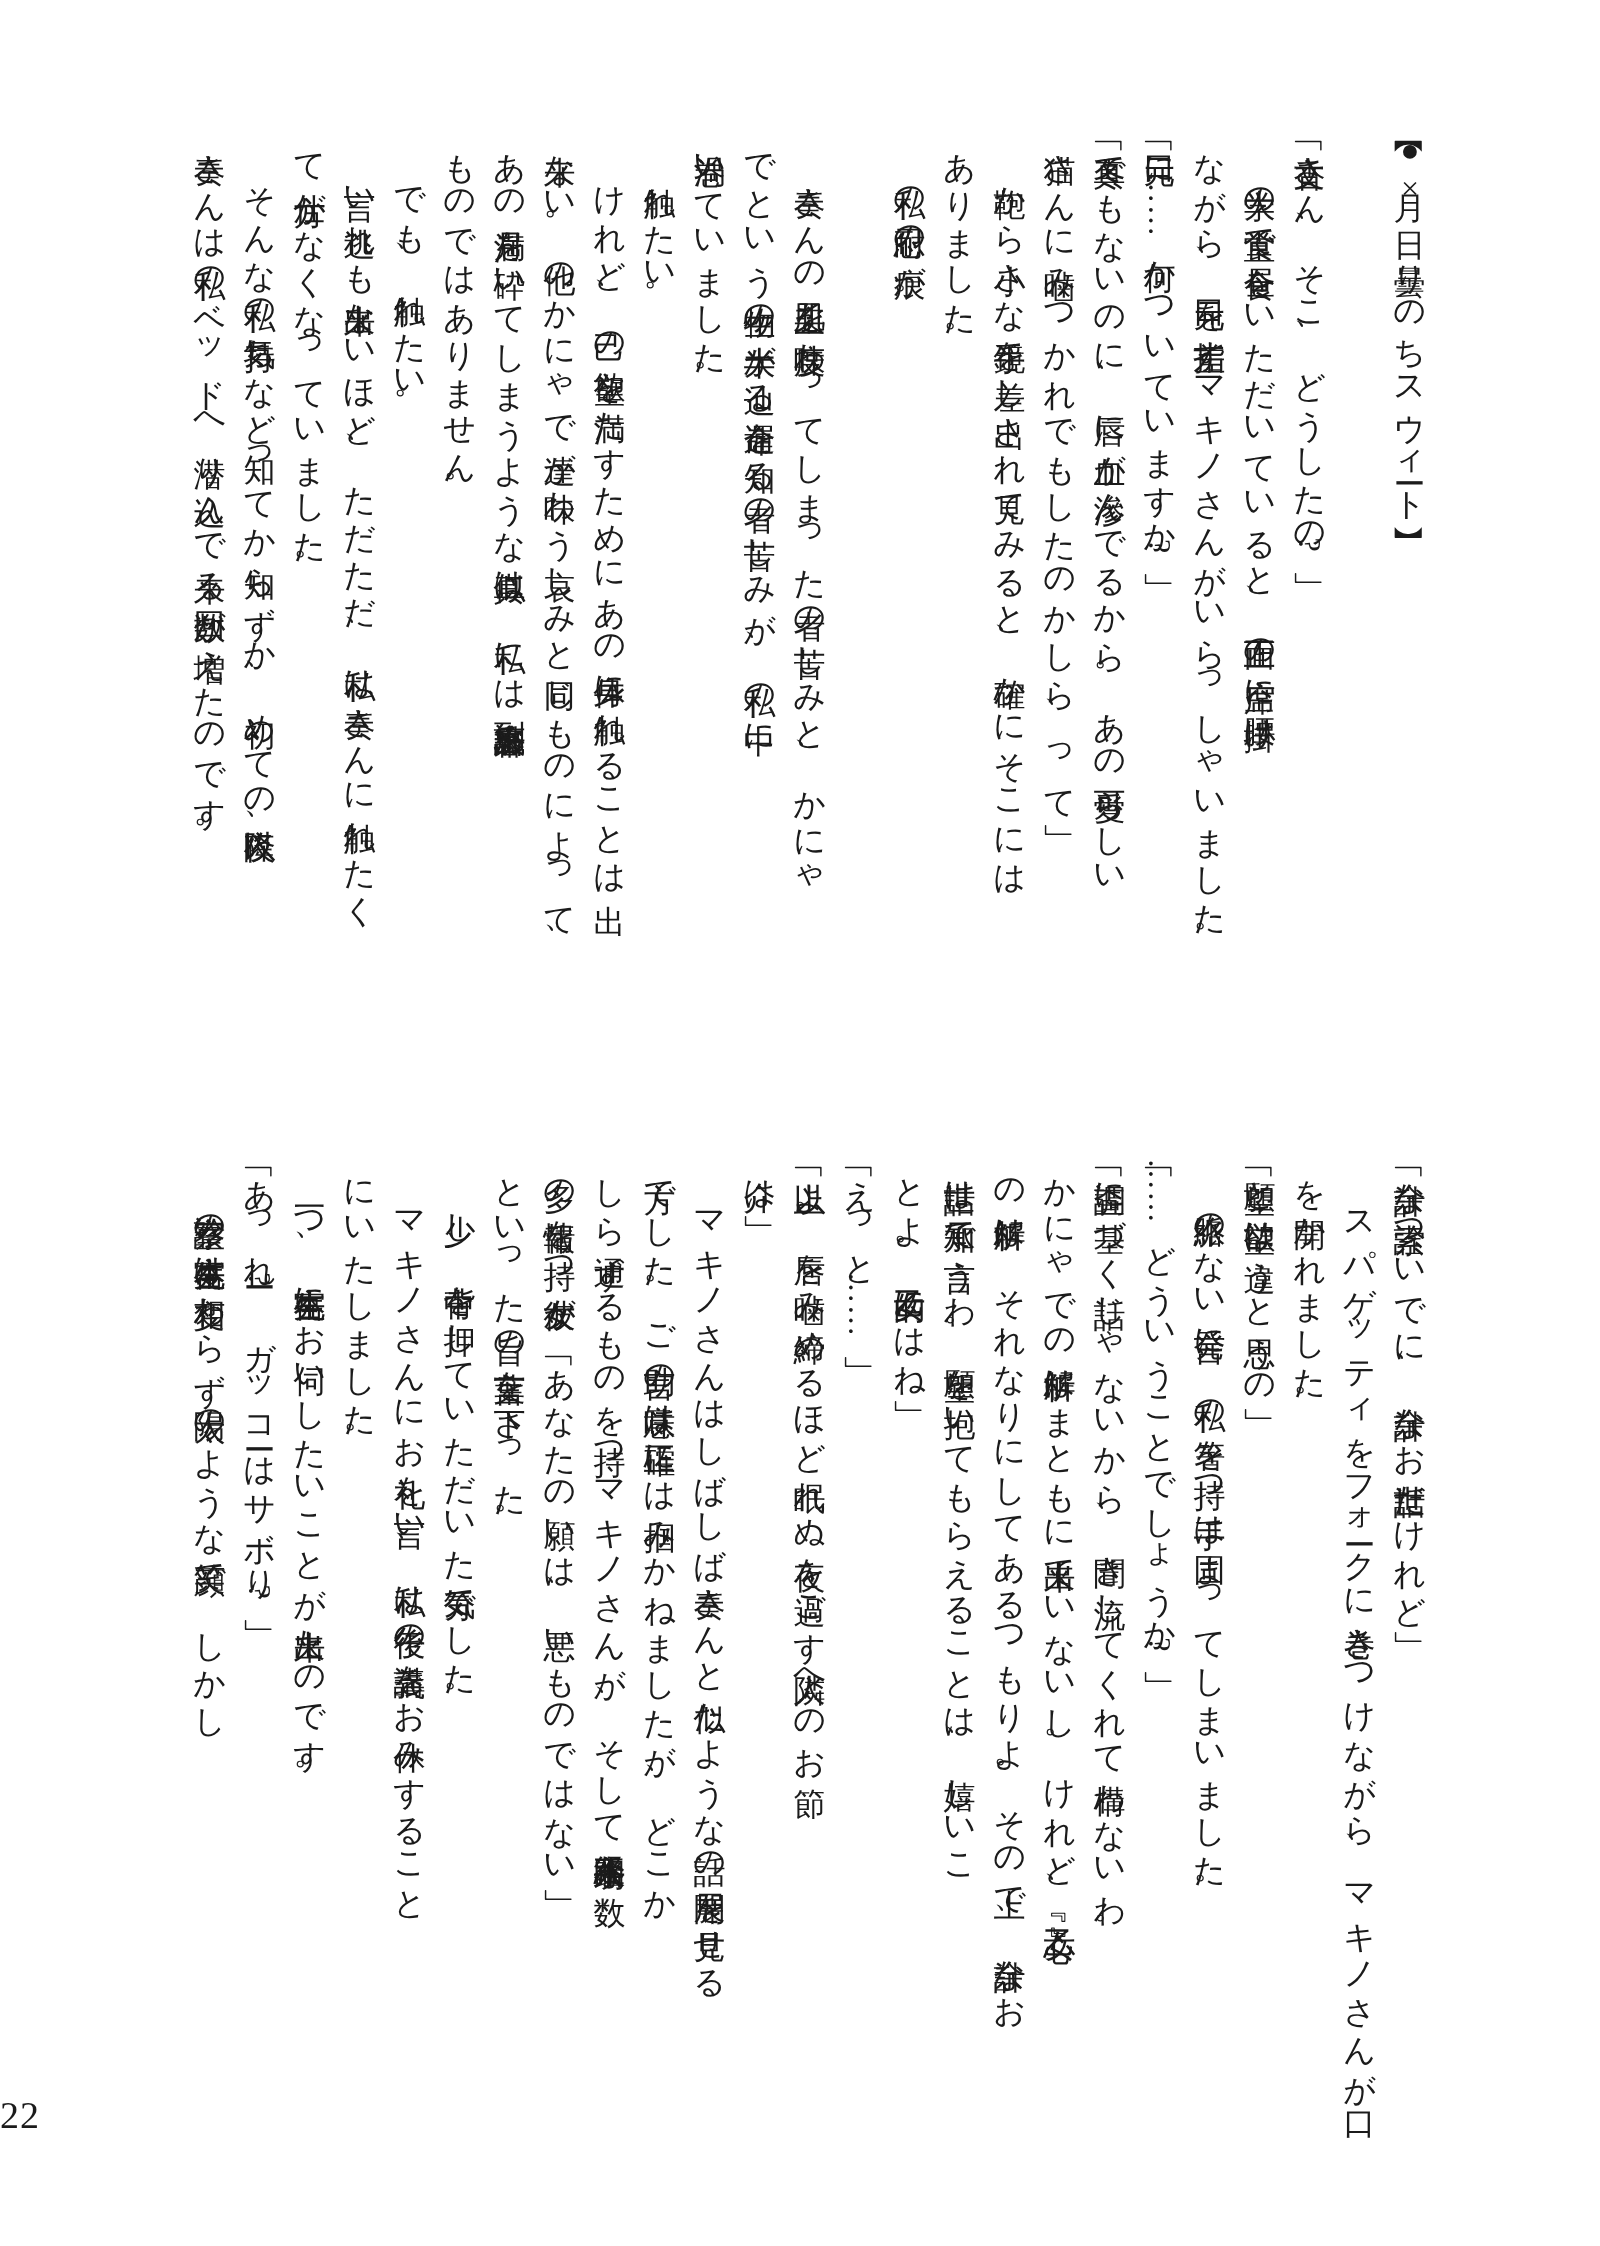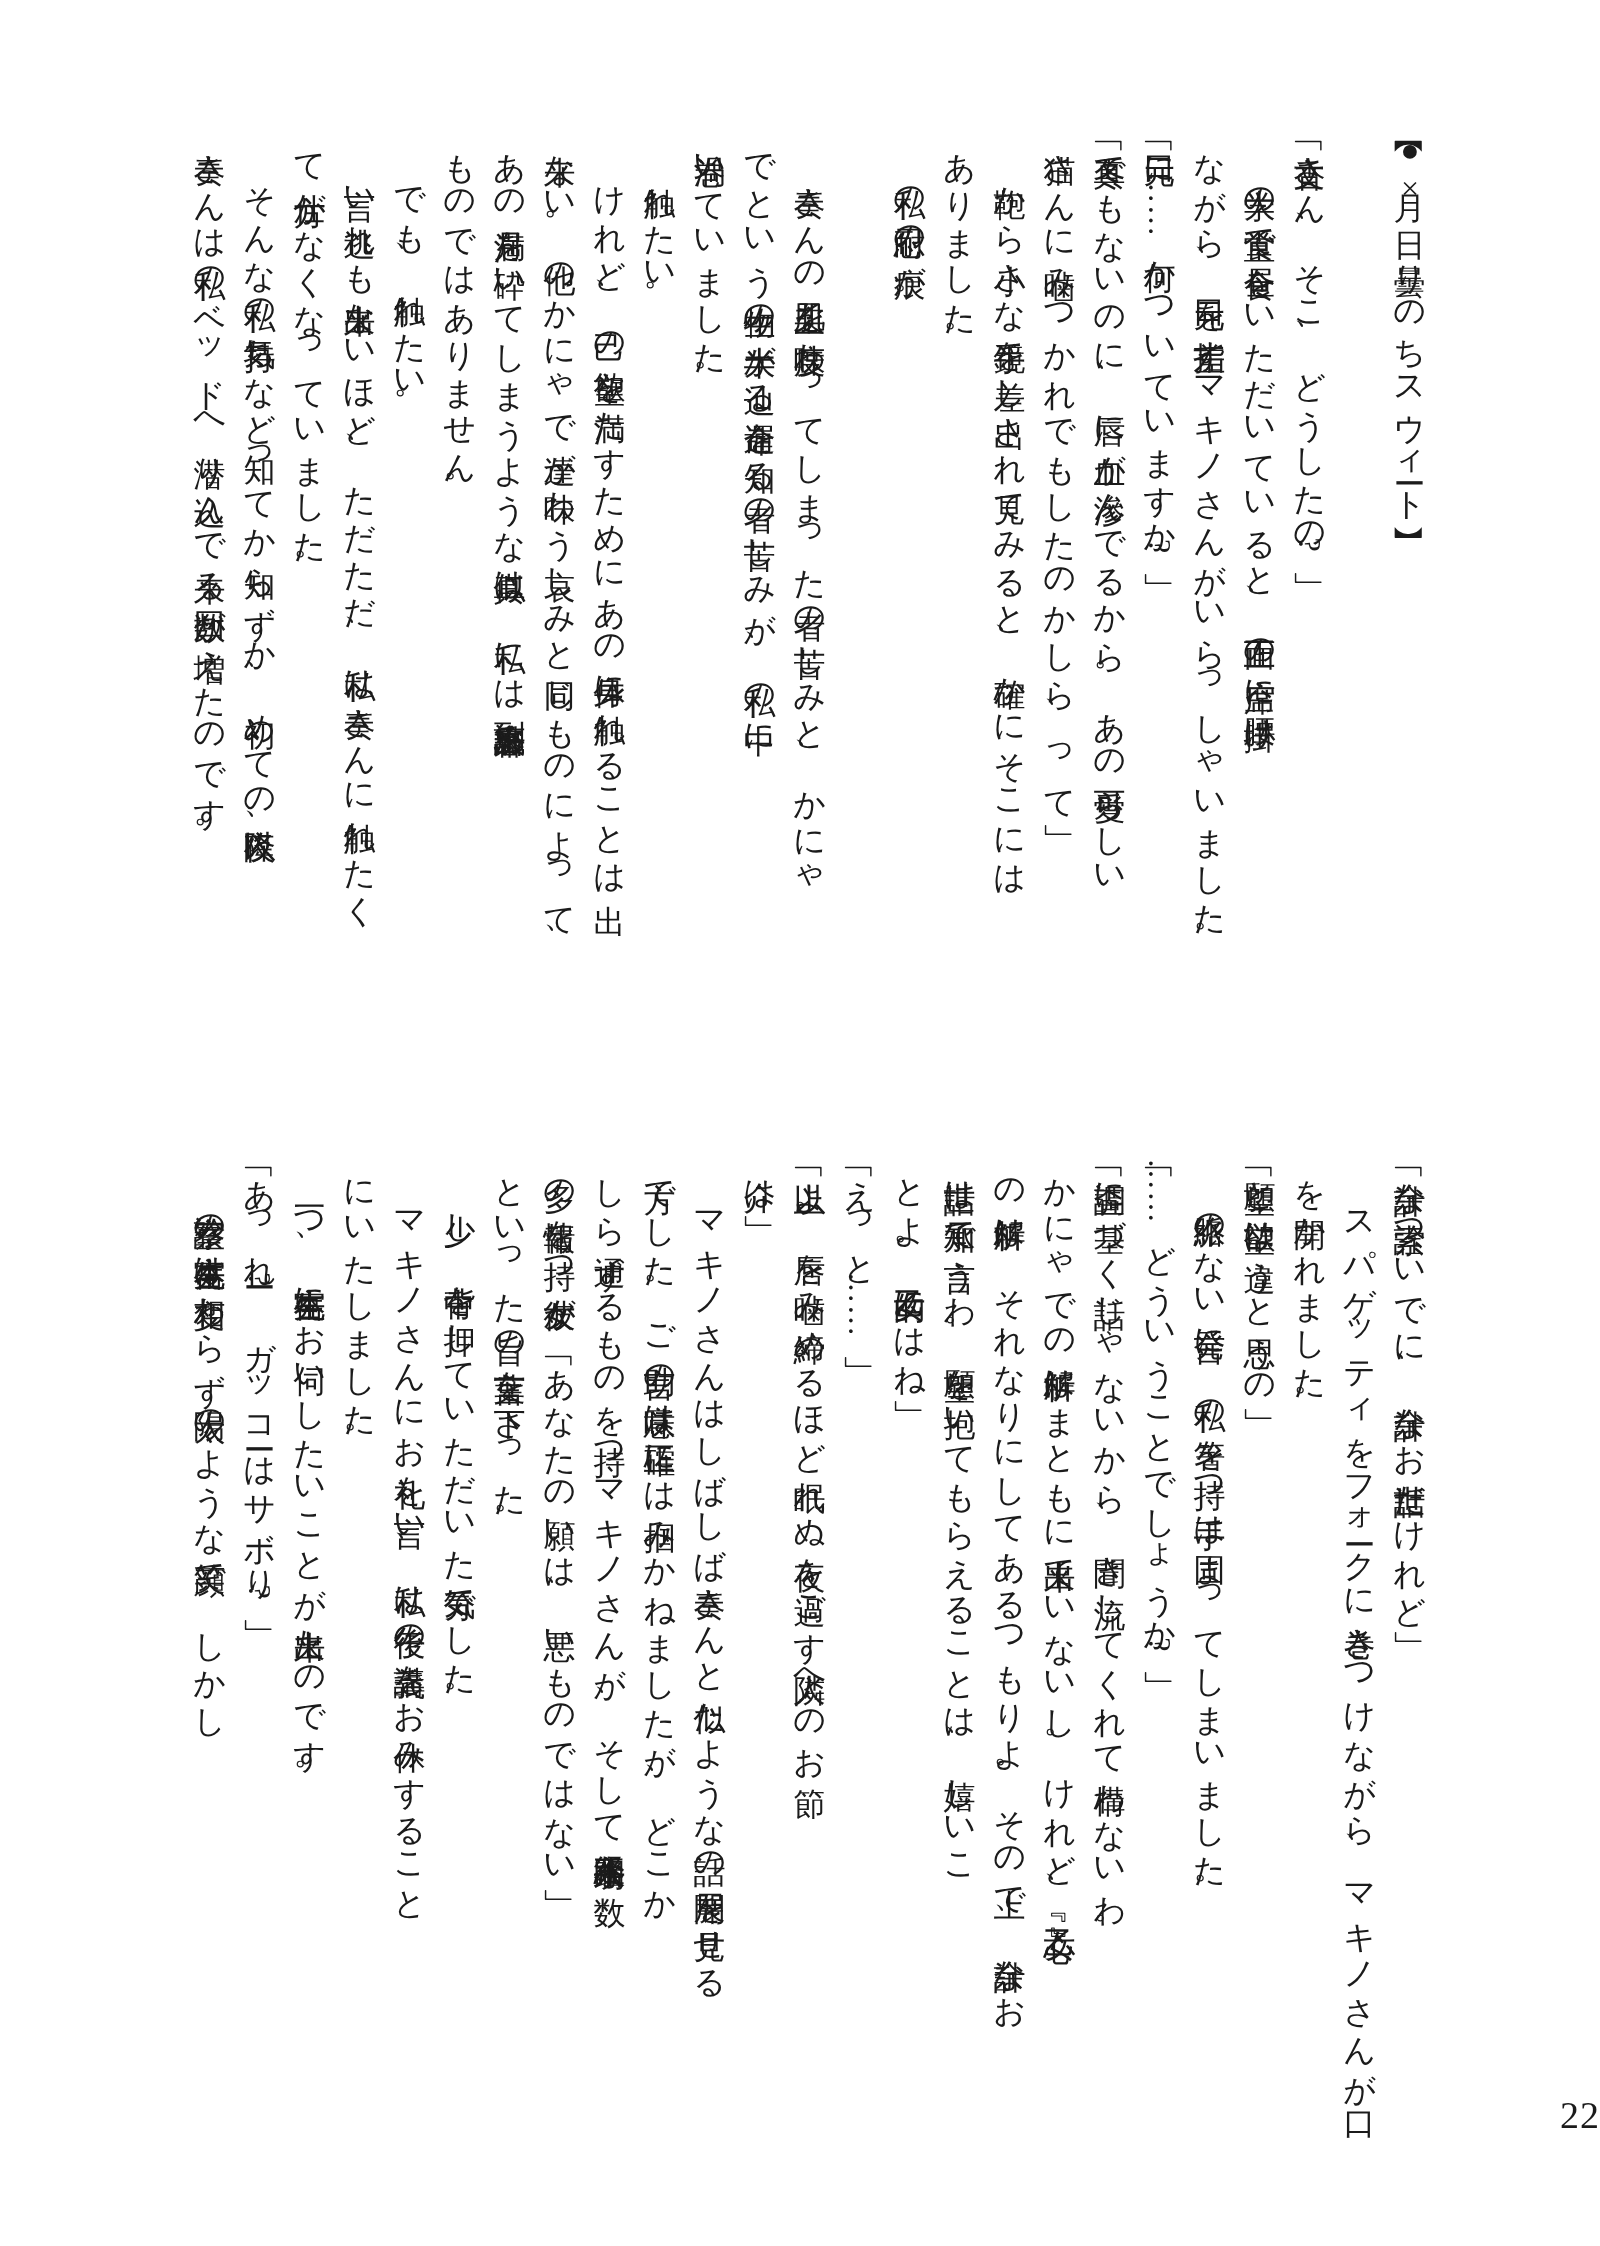--- a/index.html
+++ b/index.html
@@ -30,21 +30,21 @@
   .text-block.bottom { top: 1157px; }
   .vline {
     block-size: 50px;   
     line-height: 50px;
   }
   .page-number {
     position: absolute;
     top: 2093px;
     left: 0;
     width: 100%;
-    text-align: right;
+    text-align: left;
     font-size: 38px;
     letter-spacing: 1px;
   }
 </style>
 </head>
 <body>
 
 <div class="page">
 
   <div class="text-block top">

